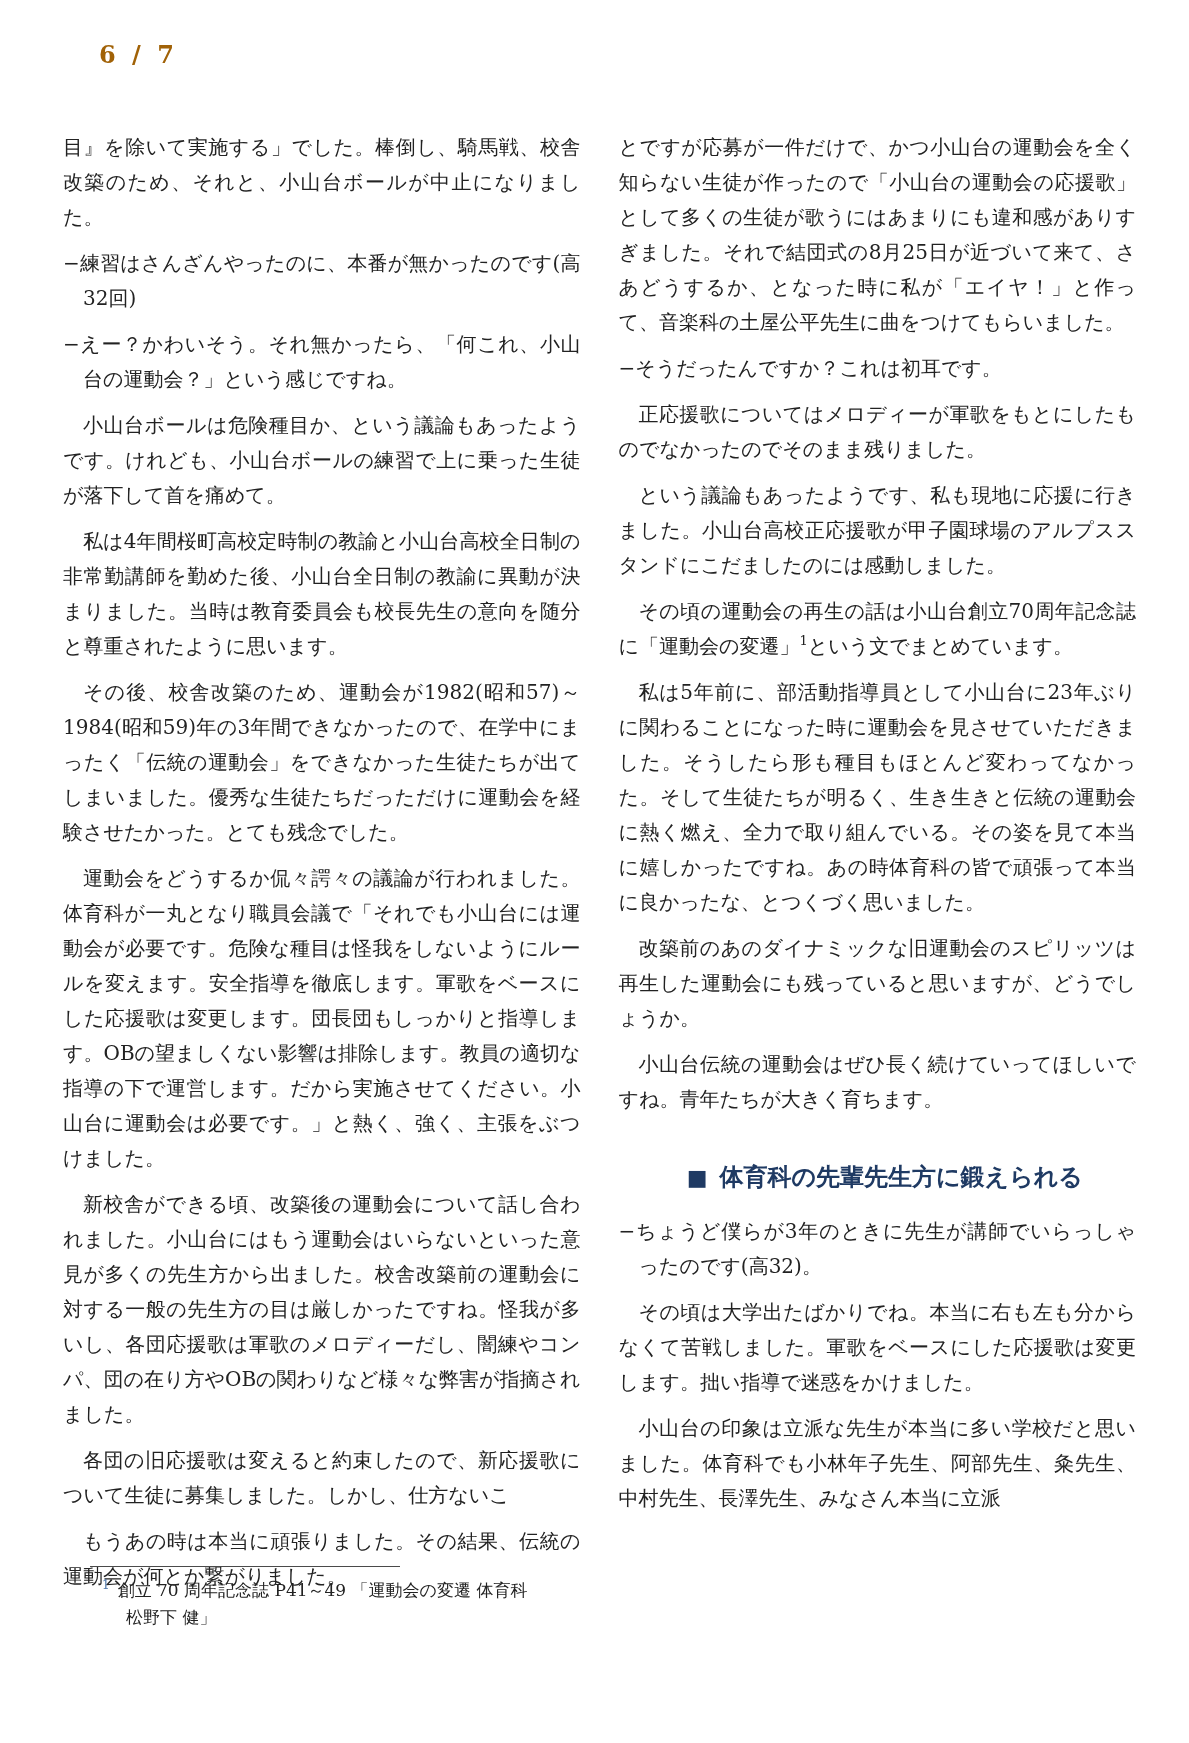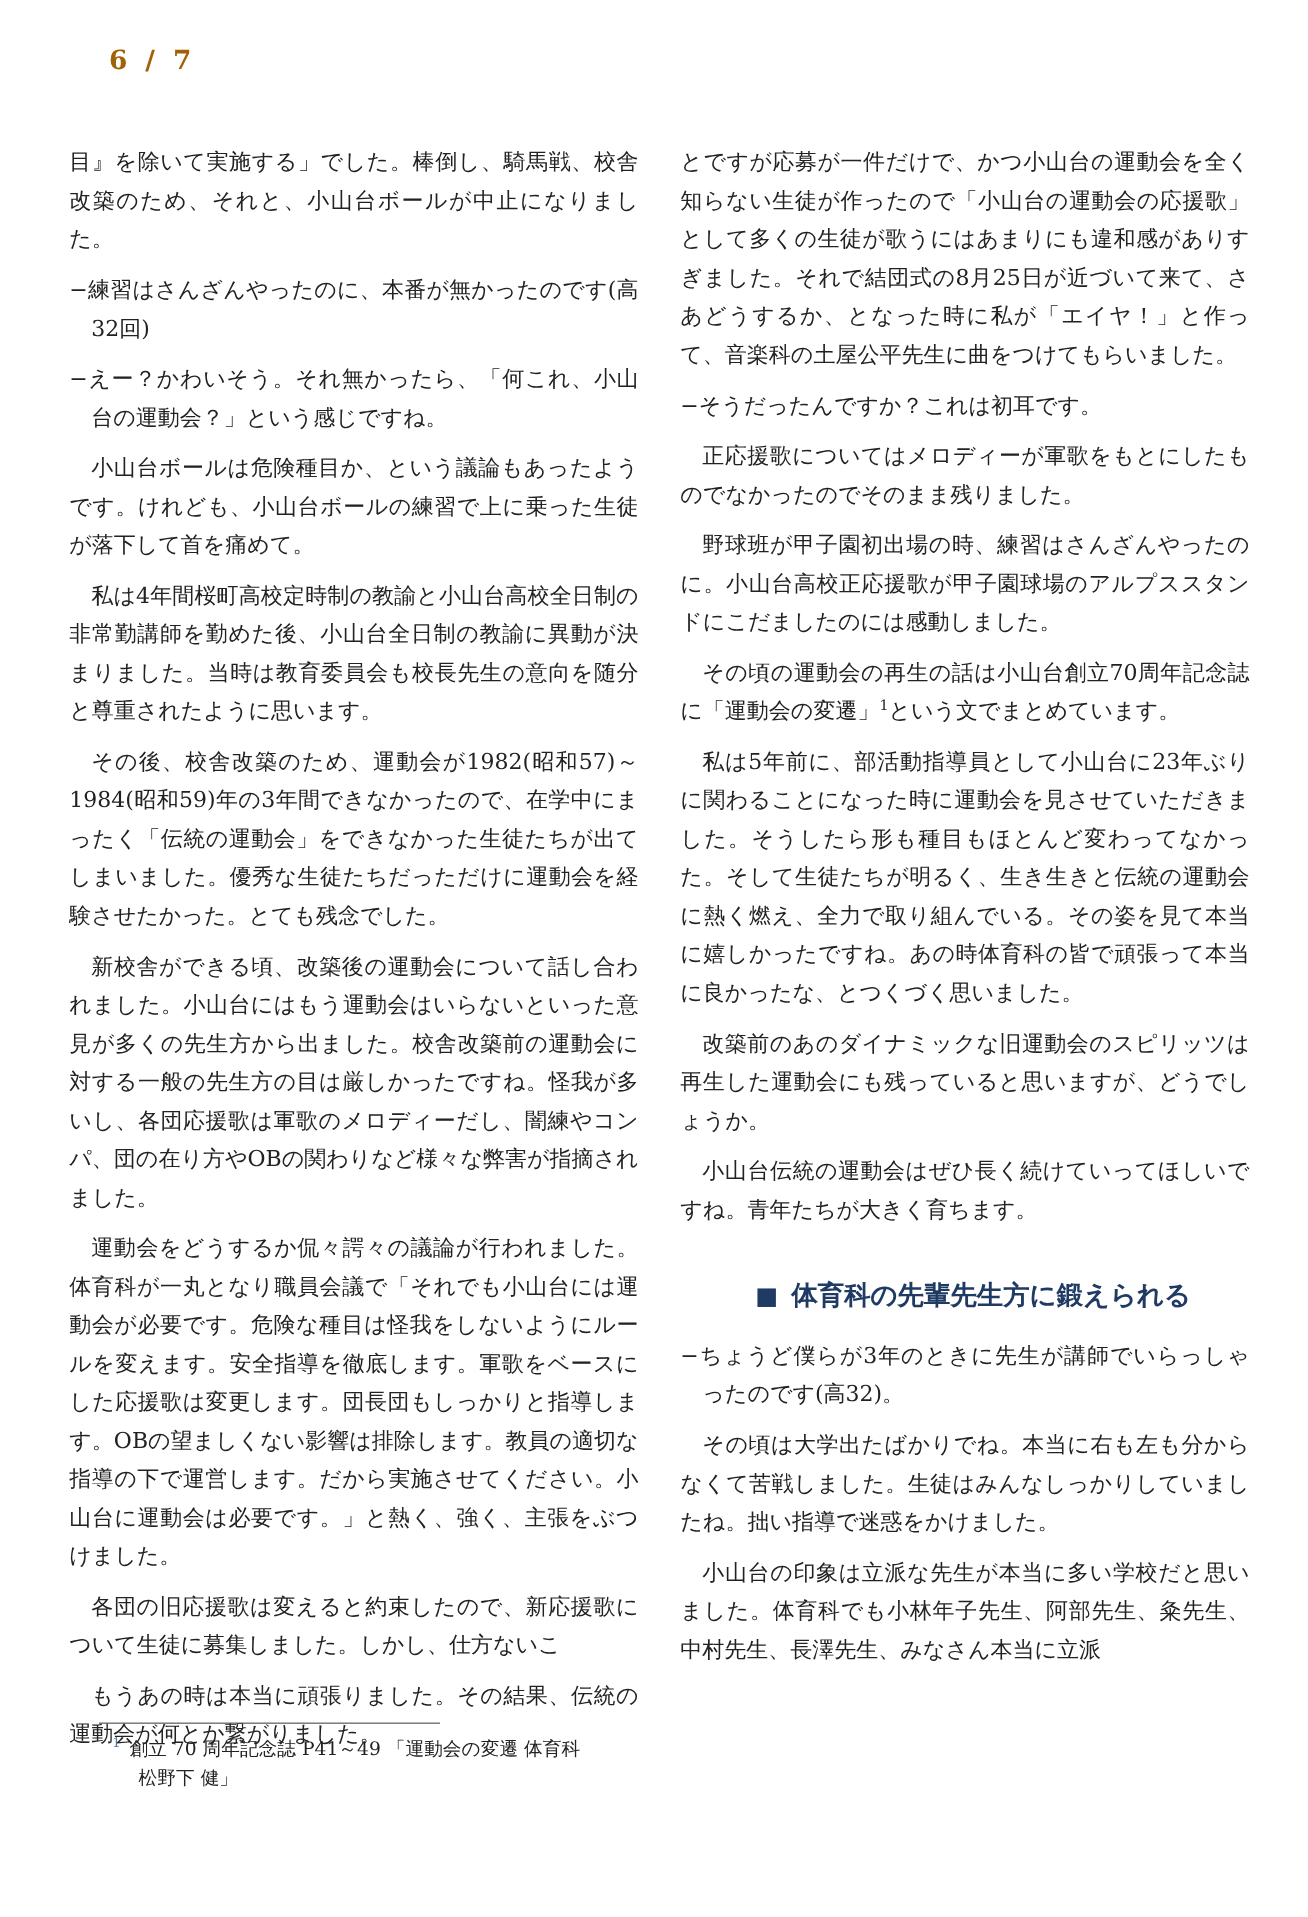--- a/index.html
+++ b/index.html
@@ -92,40 +92,40 @@
 
   <div class="columns">
 
     <div class="col">
       <p class="para-cont">目』を除いて実施する」でした。棒倒し、騎馬戦、校舎改築のため、それと、小山台ボールが中止になりました。</p>
       <p class="question">−練習はさんざんやったのに、本番が無かったのです(高32回)</p>
       <p class="question">−えー？かわいそう。それ無かったら、「何これ、小山台の運動会？」という感じですね。</p>
       <p class="para">小山台ボールは危険種目か、という議論もあったようです。けれども、小山台ボールの練習で上に乗った生徒が落下して首を痛めて。</p>
       <p class="para">私は4年間桜町高校定時制の教諭と小山台高校全日制の非常勤講師を勤めた後、小山台全日制の教諭に異動が決まりました。当時は教育委員会も校長先生の意向を随分と尊重されたように思います。</p>
       <p class="para">その後、校舎改築のため、運動会が1982(昭和57)～1984(昭和59)年の3年間できなかったので、在学中にまったく「伝統の運動会」をできなかった生徒たちが出てしまいました。優秀な生徒たちだっただけに運動会を経験させたかった。とても残念でした。</p>
+      <p class="para">運動会をどうするか侃々諤々の議論が行われました。体育科が一丸となり職員会議で「それでも小山台には運動会が必要です。危険な種目は怪我をしないようにルールを変えます。安全指導を徹底します。軍歌をベースにした応援歌は変更します。団長団もしっかりと指導します。OBの望ましくない影響は排除します。教員の適切な指導の下で運営します。だから実施させてください。小山台に運動会は必要です。」と熱く、強く、主張をぶつけました。</p>
       <p class="para">新校舎ができる頃、改築後の運動会について話し合われました。小山台にはもう運動会はいらないといった意見が多くの先生方から出ました。校舎改築前の運動会に対する一般の先生方の目は厳しかったですね。怪我が多いし、各団応援歌は軍歌のメロディーだし、闇練やコンパ、団の在り方やOBの関わりなど様々な弊害が指摘されました。</p>
-      <p class="para">運動会をどうするか侃々諤々の議論が行われました。体育科が一丸となり職員会議で「それでも小山台には運動会が必要です。危険な種目は怪我をしないようにルールを変えます。安全指導を徹底します。軍歌をベースにした応援歌は変更します。団長団もしっかりと指導します。OBの望ましくない影響は排除します。教員の適切な指導の下で運営します。だから実施させてください。小山台に運動会は必要です。」と熱く、強く、主張をぶつけました。</p>
       <p class="para">各団の旧応援歌は変えると約束したので、新応援歌について生徒に募集しました。しかし、仕方ないこ</p>
       <p class="para">もうあの時は本当に頑張りました。その結果、伝統の運動会が何とか繋がりました。</p>
     </div>
 
     <div class="col">
       <p class="para-cont">とですが応募が一件だけで、かつ小山台の運動会を全く知らない生徒が作ったので「小山台の運動会の応援歌」として多くの生徒が歌うにはあまりにも違和感がありすぎました。それで結団式の8月25日が近づいて来て、さあどうするか、となった時に私が「エイヤ！」と作って、音楽科の土屋公平先生に曲をつけてもらいました。</p>
       <p class="question">−そうだったんですか？これは初耳です。</p>
       <p class="para">正応援歌についてはメロディーが軍歌をもとにしたものでなかったのでそのまま残りました。</p>
-      <p class="para">野球班が甲子園初出場の時、練習はさんざんやったのに。小山台高校正応援歌が甲子園球場のアルプススタンドにこだましたのには感動しました。</p>
+      <p class="para">という議論もあったようです、私も現地に応援に行きました。小山台高校正応援歌が甲子園球場のアルプススタンドにこだましたのには感動しました。</p>
       <p class="para"><span>その頃の運動会の再生の話は小山台創立70周年記念誌に「運動会の変遷」</span><sup class="fn-ref">1</sup><span>という文でまとめています。</span></p>
       <p class="para">私は5年前に、部活動指導員として小山台に23年ぶりに関わることになった時に運動会を見させていただきました。そうしたら形も種目もほとんど変わってなかった。そして生徒たちが明るく、生き生きと伝統の運動会に熱く燃え、全力で取り組んでいる。その姿を見て本当に嬉しかったですね。あの時体育科の皆で頑張って本当に良かったな、とつくづく思いました。</p>
       <p class="para">改築前のあのダイナミックな旧運動会のスピリッツは再生した運動会にも残っていると思いますが、どうでしょうか。</p>
       <p class="para">小山台伝統の運動会はぜひ長く続けていってほしいですね。青年たちが大きく育ちます。</p>
 
       <h2 class="section-heading"><span class="heading-marker">■</span><span>体育科の先輩先生方に鍛えられる</span></h2>
 
       <p class="question">−ちょうど僕らが3年のときに先生が講師でいらっしゃったのです(高32)。</p>
-      <p class="para">その頃は大学出たばかりでね。本当に右も左も分からなくて苦戦しました。生徒はみんなしっかりしていましたね。拙い指導で迷惑をかけました。</p>
+      <p class="para">その頃は大学出たばかりでね。本当に右も左も分からなくて苦戦しました。軍歌をベースにした応援歌は変更します。拙い指導で迷惑をかけました。</p>
       <p class="para">小山台の印象は立派な先生が本当に多い学校だと思いました。体育科でも小林年子先生、阿部先生、粂先生、中村先生、長澤先生、みなさん本当に立派</p>
     </div>
 
   </div>
 
   <div class="footnote">
     <div class="footnote-rule"></div>
     <div class="footnote-body"><span class="footnote-marker">1</span><span>創立 70 周年記念誌 P41～49 「運動会の変遷 体育科 松野下 健」</span></div>
   </div>
 

